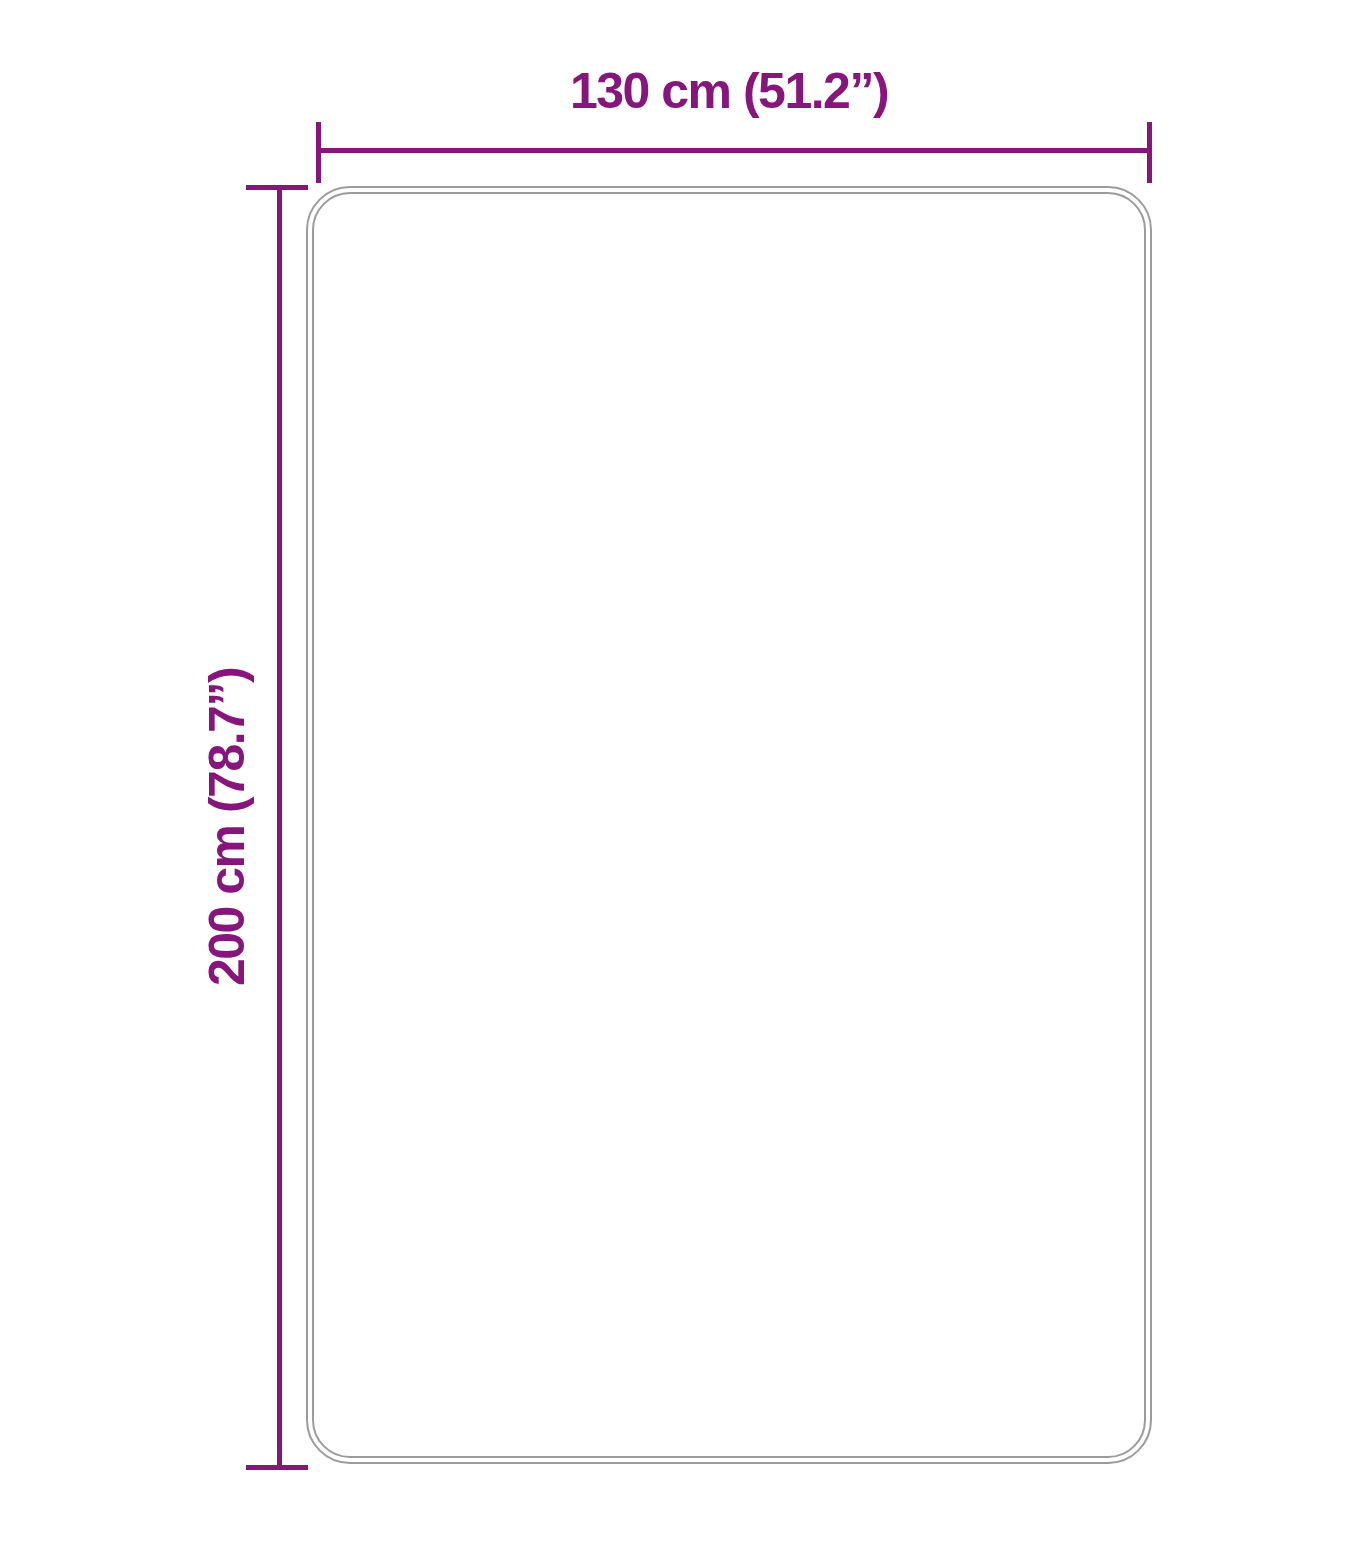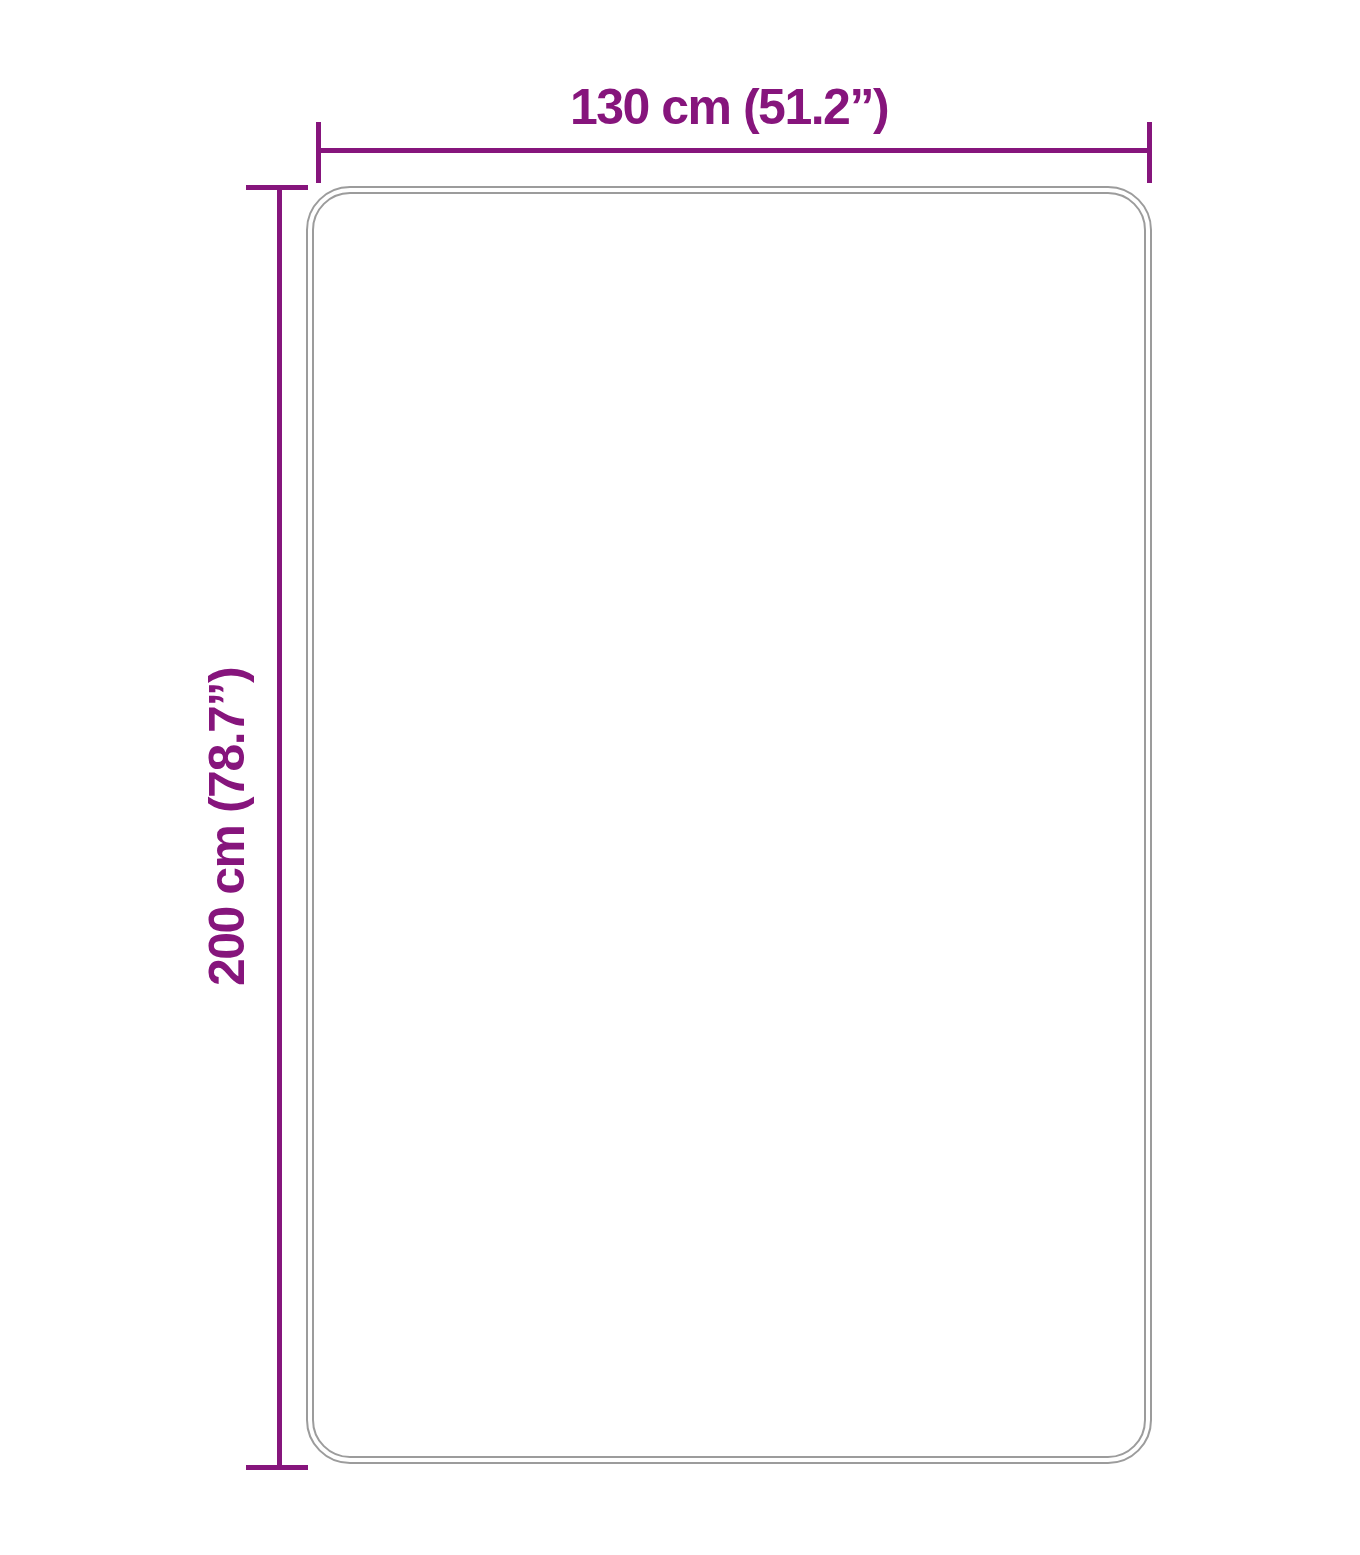--- a/index.html
+++ b/index.html
@@ -64,21 +64,21 @@
     position: absolute;
     color: var(--dim-color);
     font-weight: 700;
     font-size: 50px;
     letter-spacing: -1.5px;
     white-space: nowrap;
     text-align: center;
   }
   .dim-label-width {
     left: 306px;
-    top: 76px;
+    top: 60px;
     width: 846px;
     height: 62px;
     line-height: 62px;
   }
   .dim-label-height {
     left: -73px;
     top: 796px;
     width: 600px;
     height: 62px;
     line-height: 62px;

